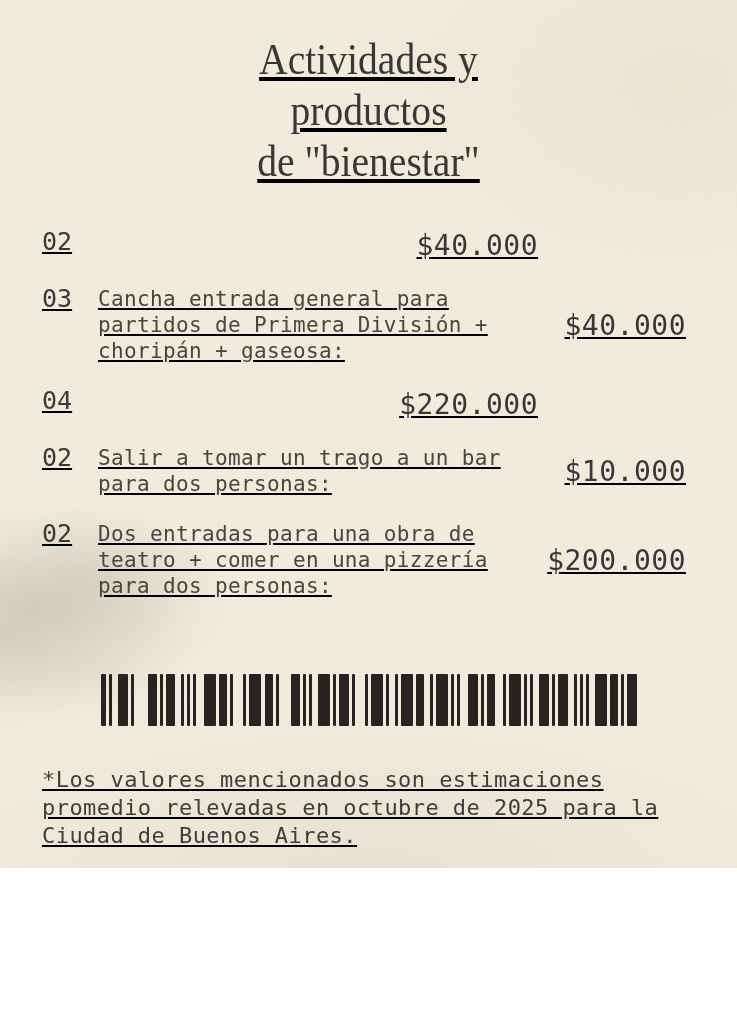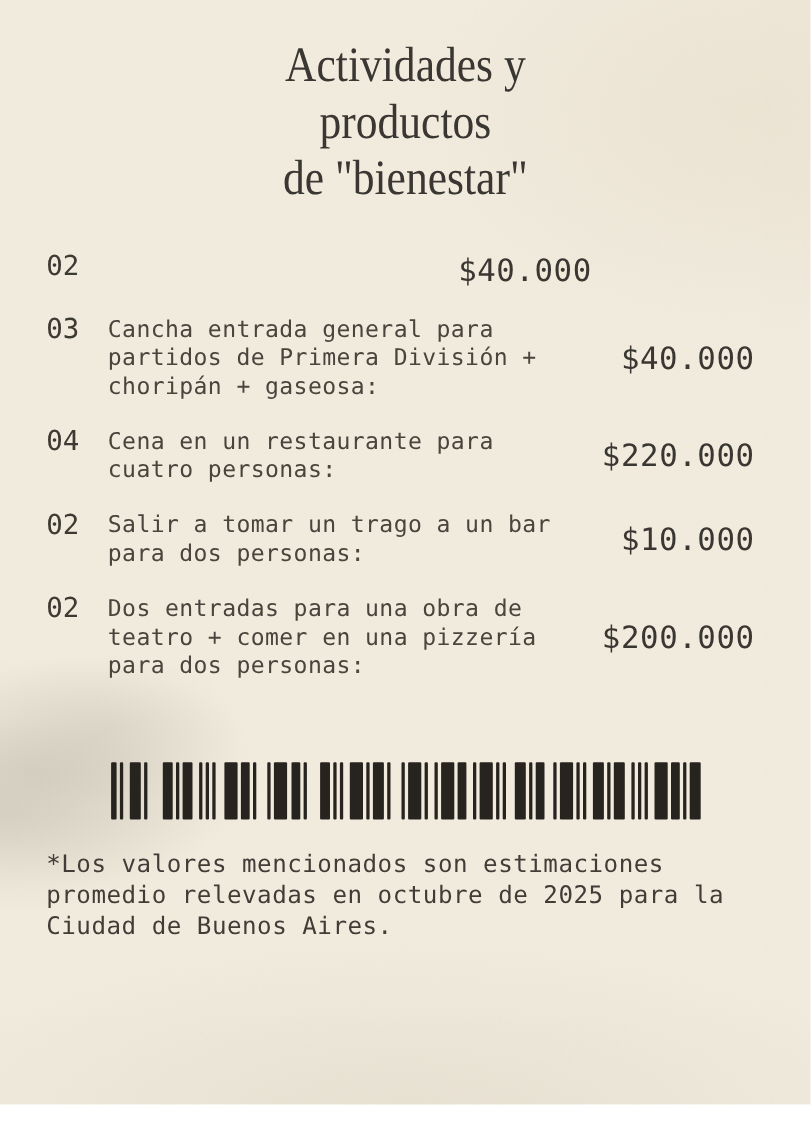--- a/index.html
+++ b/index.html
@@ -6,29 +6,30 @@
     --paper:#f2ecdf;
     --ink:#3a3733;
     --ink-soft:#49453d;
     --bar:#27231f;
   }
   *{margin:0;padding:0;box-sizing:border-box;}
   html,body{width:737px;height:1024px;overflow:hidden;}
   body{font-family:"DejaVu Sans Mono",monospace;}
   .page{
     position:relative;
-    width:737px;height:1004px;
+    width:737px;height:868px;
     background:
       radial-gradient(ellipse 300px 150px at 4% 70%, rgba(120,112,96,0.16), transparent 70%),
       radial-gradient(ellipse 180px 100px at 13% 66%, rgba(130,122,106,0.12), transparent 70%),
       radial-gradient(ellipse 260px 120px at 0% 74%, rgba(120,112,98,0.14), transparent 75%),
       radial-gradient(ellipse 420px 280px at 92% 10%, rgba(228,218,198,0.45), transparent 75%),
       radial-gradient(ellipse 600px 220px at 50% 102%, rgba(196,186,166,0.22), transparent 80%),
       linear-gradient(var(--paper), var(--paper));
     overflow:hidden;
+    text-decoration:underline;
   }
   .noise{
     position:absolute;inset:0;
     pointer-events:none;
     opacity:.55;
   }
   .content{position:relative;z-index:2;}
   
   .title{
     margin-top:34px;
@@ -80,21 +81,21 @@
     width:max-content;
     height:52px;
   }
   .barcode .bar{
     background:var(--bar);
     height:100%;
     border-radius:1px;
   }
   
   .footer{
-    margin-top:28px;
+    margin-top:40px;
     padding:0 30px 0 42px;
     color:#403c36;
   }
   .note{
     font-size:22px;
     line-height:28px;
     letter-spacing:0.45px;
     white-space:pre-line;
   }
   .note + .note{margin-top:24px;}
@@ -130,22 +131,20 @@
       <div class="row">
         <span class="qty">03</span>
         <span class="desc">Cancha entrada general para
 partidos de Primera División +
 choripán + gaseosa:</span>
         <span class="price">$40.000</span>
       </div>
 
       <div class="row">
         <span class="qty">04</span>
-        <span class="desc">Cena en un restaurante para
-cuatro personas:</span>
         <span class="price">$220.000</span>
       </div>
 
       <div class="row">
         <span class="qty">02</span>
         <span class="desc">Salir a tomar un trago a un bar
 para dos personas:</span>
         <span class="price">$10.000</span>
       </div>
 

